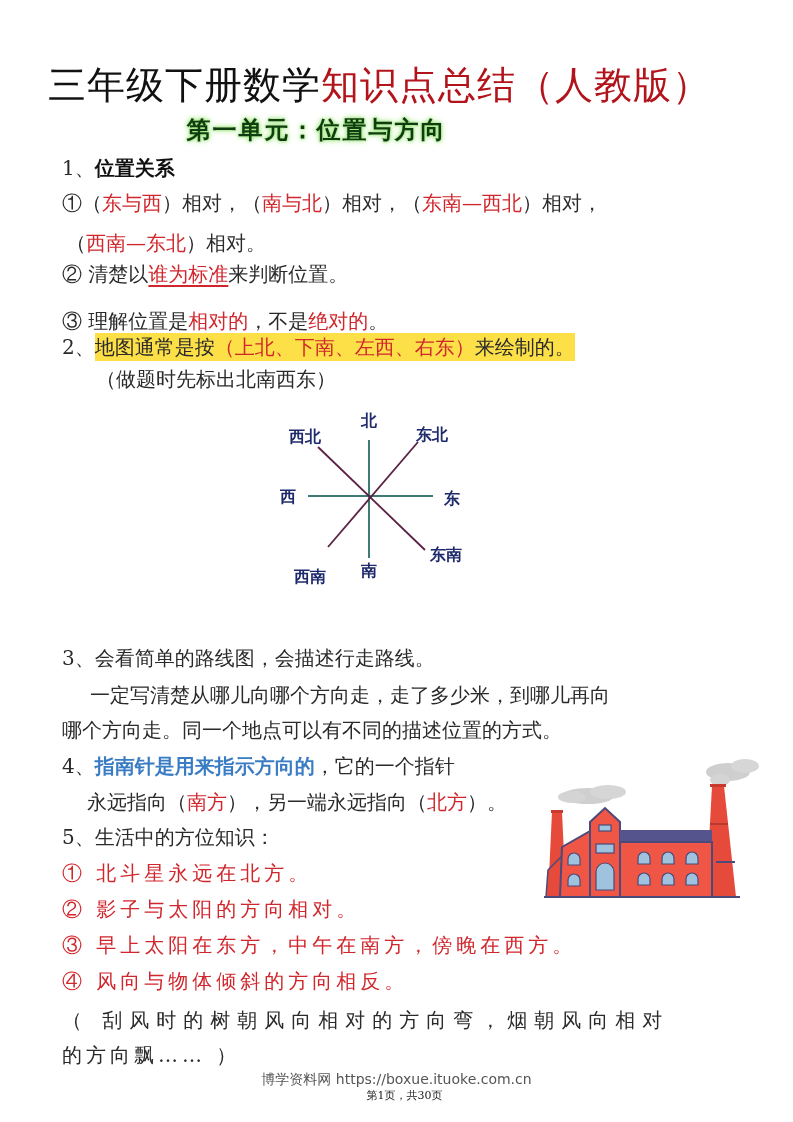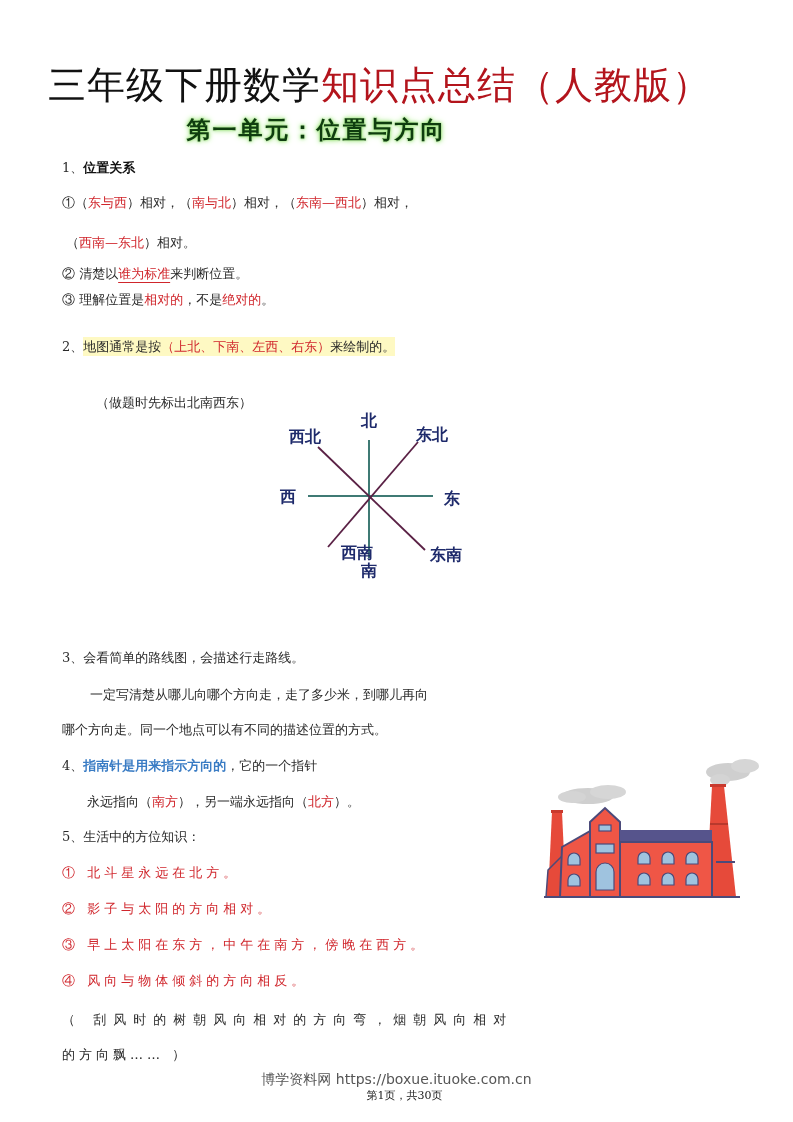--- a/index.html
+++ b/index.html
@@ -15,28 +15,28 @@
   .title .red { color: #b3141c; }
 
   .unit-title {
     position: absolute; left: 0; width: 633px; top: 112px; text-align: center;
     font-family: "DejaVu Sans", "Liberation Sans", sans-serif; font-weight: bold;
     font-size: 24px; line-height: 36px; color: #0f3d0f; letter-spacing: 2px;
     text-shadow: 0 0 4px #9be37a, 0 0 7px #b8f09a, 0 0 2px #7bd35a;
   }
 
   .line {
-    position: absolute; left: 62px; font-size: 13px; line-height: 30px;
+    position: absolute; left: 62px; font-size: 20px; line-height: 30px;
     white-space: nowrap; color: #2a2a2a;
   }
   .red { color: #d0262c; }
   .blue { color: #3a7cc4; font-weight: bold; }
   .bold { font-weight: bold; color: #111; font-family: "DejaVu Sans", "Liberation Sans", sans-serif; }
   .underline { text-decoration: underline; text-decoration-color: #d0262c; text-underline-offset: 4px; }
-  .hl { background: #fef9c3; padding: 2px 0; }
+  .hl { background: #fde047; padding: 2px 0; }
   .spaced { letter-spacing: 4px; }
 
   .compass { position: absolute; left: 270px; top: 400px; width: 210px; height: 200px; }
   .compass svg { position: absolute; left: 0; top: 0; }
   .clabel {
     position: absolute; font-family: "DejaVu Serif", "Liberation Serif", serif;
     font-weight: bold; color: #1e2a6b; font-size: 16px; line-height: 18px; white-space: nowrap;
   }
 
   .factory { position: absolute; left: 540px; top: 752px; width: 230px; height: 148px; }
@@ -67,42 +67,42 @@
   <span>①</span><span>（</span><span class="red">东与西</span><span>）相对，（</span><span class="red">南与北</span><span>）相对，（</span><span class="red">东南—西北</span><span>）相对，</span>
 </div>
 <div class="line" style="top:228px; left:66px;">
   <span>（</span><span class="red">西南—东北</span><span>）相对。</span>
 </div>
 
 <div class="line" style="top:259px;">
   <span>②</span><span> 清楚以</span><span class="red underline">谁为标准</span><span>来判断位置。</span>
 </div>
 
-<div class="line" style="top:285px;">
+<div class="line" style="top:306px;">
   <span>③</span><span> 理解位置是</span><span class="red">相对的</span><span>，不是</span><span class="red">绝对的</span><span>。</span>
 </div>
 
 <div class="line" style="top:332px;">
   <span>2、</span><span class="hl"><span>地图通常是按</span><span class="red">（上北、下南、左西、右东）</span><span>来绘制的。</span></span>
 </div>
-<div class="line" style="top:388px; left:96px;text-align:center;">（做题时先标出北南西东）</div>
+<div class="line" style="top:364px; left:96px;text-align:center;">（做题时先标出北南西东）</div>
 
 <div class="compass">
   <svg width="210" height="200" viewBox="0 0 210 200">
     <line x1="99" y1="40" x2="99" y2="158" stroke="#3f7a74" stroke-width="2"></line>
     <line x1="38" y1="96" x2="163" y2="96" stroke="#3f7a74" stroke-width="2"></line>
     <line x1="48" y1="47" x2="155" y2="150" stroke="#5a2145" stroke-width="1.8"></line>
     <line x1="148" y1="42" x2="58" y2="147" stroke="#5a2145" stroke-width="1.8"></line>
   </svg>
   <span class="clabel" style="left:91px; top:12px;">北</span>
   <span class="clabel" style="left:19px; top:28px;">西北</span>
   <span class="clabel" style="left:146px; top:26px;">东北</span>
   <span class="clabel" style="left:10px; top:88px;">西</span>
   <span class="clabel" style="left:174px; top:90px;">东</span>
-  <span class="clabel" style="left:24px; top:144px;margin-left:47px;">西南</span>
+  <span class="clabel" style="left:24px; top:168px;">西南</span>
   <span class="clabel" style="left:160px; top:146px;">东南</span>
   <span class="clabel" style="left:91px; top:162px;">南</span>
 </div>
 
 <div class="line" style="top:643px;">3、会看简单的路线图，会描述行走路线。</div>
 <div class="line" style="top:680px; left:90px;">一定写清楚从哪儿向哪个方向走，走了多少米，到哪儿再向</div>
 <div class="line" style="top:715px;">哪个方向走。同一个地点可以有不同的描述位置的方式。</div>
 
 <div class="line" style="top:751px;">
   <span>4、</span><span class="blue">指南针是用来指示方向的</span><span>，它的一个指针</span>

